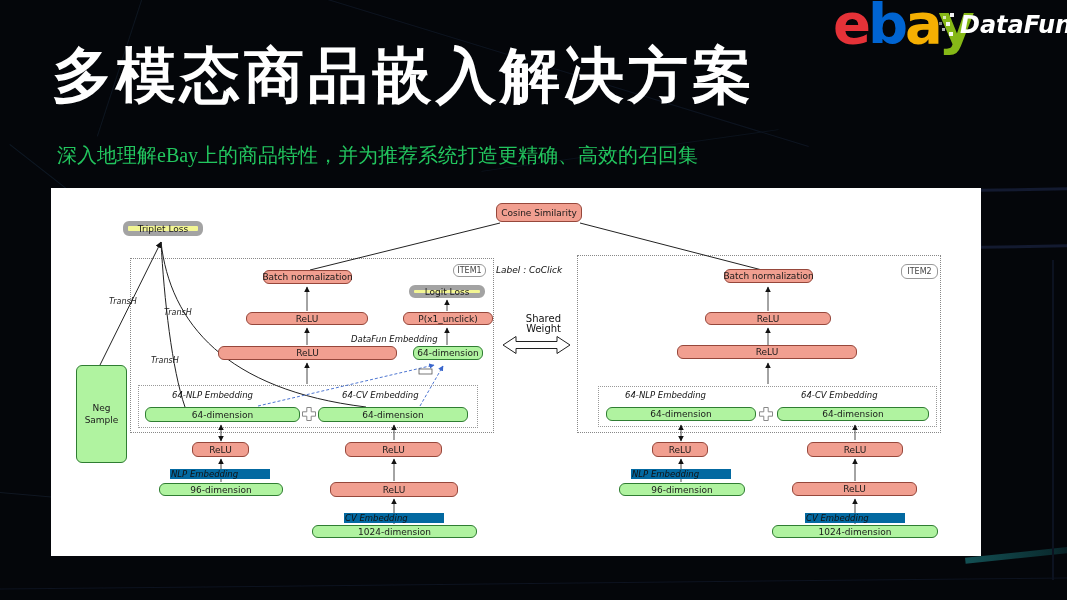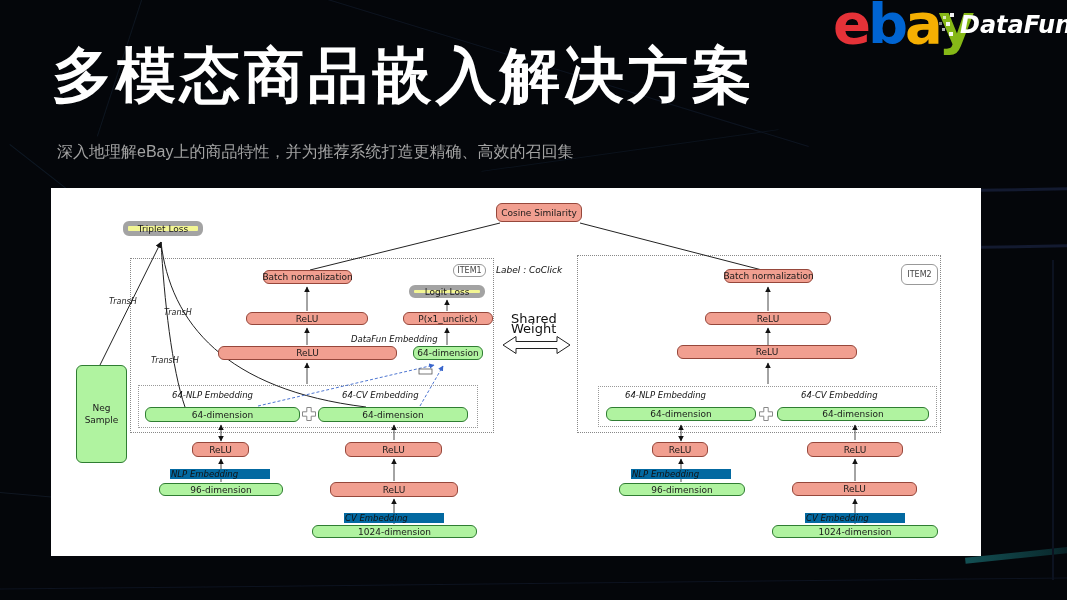--- a/index.html
+++ b/index.html
@@ -20,22 +20,22 @@
   .bg8{left:120px;top:-10px;width:1px;height:150px;background:#0e1620;transform:rotate(18deg);}
   .bg9{left:480px;top:150px;width:300px;height:1px;background:#0b121c;transform:rotate(-8deg);}
 
   .title{
     position:absolute;left:52px;top:36px;width:800px;
     font-size:60px;font-weight:900;color:#ffffff;letter-spacing:4px;
     font-family:"DejaVu Sans","Liberation Sans",sans-serif;white-space:nowrap;
   }
   .subtitle{
     position:absolute;left:57px;top:142px;width:760px;
-    font-size:16px;color:#a3a3a3;
-    font-family:Liberation Sans, sans-serif;white-space:nowrap;
+    font-size:20px;color:#22c55e;
+    font-family:Liberation Serif, serif;white-space:nowrap;
   }
   .ebay-logo{position:absolute;left:833px;top:4px;font-size:56px;font-weight:bold;letter-spacing:-3px;line-height:40px;}
   .datafun-logo{position:absolute;left:938px;top:12px;color:#fff;display:flex;align-items:center;}
   .datafun-text{font-size:24px;font-weight:bold;font-style:italic;letter-spacing:0px;line-height:26px;}
 
   .panel{position:absolute;left:51px;top:188px;width:930px;height:368px;background:#ffffff;}
   .panel *{box-sizing:border-box;}
 
   .dashedbox{position:absolute;border:1px dotted #888;}
   .dashedbox.inner{border:1px dotted #999;}
@@ -49,21 +49,21 @@
   .yellow{background:#f3f693;border:5px solid #a3a3a3;}
   .graybox{background:#fff;border:1px solid #999;color:#444;font-size:8px;}
 
   .lbl{
     position:absolute;font-size:8.5px;color:#111;text-align:left;
     white-space:nowrap;z-index:3;line-height:10px;font-style:italic;
   }
   .lbl.maskbg{background:#0369a1;padding:0 1px;}
   .lbl.small{font-size:8px;color:#222;}
   .negsample{flex-direction:column;line-height:12px;text-align:center;white-space:normal;padding:0 8px;}
-  .sharedweight{z-index:3;position:absolute;text-align:left;font-size:13px;color:#111;line-height:10px;}
+  .sharedweight{z-index:3;position:absolute;text-align:right;font-size:10px;color:#111;line-height:10px;}
   svg.wires{position:absolute;left:0;top:0;z-index:2;}
 </style>
 </head>
 <body>
 
 <div class="bgline bg1"></div>
 <div class="bgline bg2"></div>
 <div class="bgline bg3"></div>
 <div class="bgline bg4"></div>
 <div class="bgline bg5"></div>
@@ -162,21 +162,21 @@
   <div class="node yellow" style="left:358px;top:97px;width:76px;height:13px;">Logit Loss</div>
   <div class="node red" style="left:352px;top:124px;width:90px;height:13px;">P(x1_unclick)</div>
   <div class="lbl" style="left:300px;top:146px;width:100px;">DataFun Embedding</div>
   <div class="node green" style="left:362px;top:158px;width:70px;height:14px;">64-dimension</div>
 
   <div class="lbl" style="left:121px;top:202px;width:100px;">64-NLP Embedding</div>
   <div class="lbl" style="left:291px;top:202px;width:100px;">64-CV Embedding</div>
   <div class="node green" style="left:94px;top:219px;width:155px;height:15px;">64-dimension</div>
   <div class="node green" style="left:267px;top:219px;width:150px;height:15px;">64-dimension</div>
 
-  <div class="node graybox" style="left:850px;top:76px;width:37px;height:21px;">ITEM2</div>
+  <div class="node graybox" style="left:850px;top:76px;width:37px;height:15px;">ITEM2</div>
   <div class="node red" style="left:673px;top:81px;width:89px;height:14px;">Batch normalization</div>
   <div class="node red" style="left:654px;top:124px;width:126px;height:13px;">ReLU</div>
   <div class="node red" style="left:626px;top:157px;width:180px;height:14px;">ReLU</div>
   <div class="lbl" style="left:574px;top:202px;width:100px;">64-NLP Embedding</div>
   <div class="lbl" style="left:750px;top:202px;width:100px;">64-CV Embedding</div>
   <div class="node green" style="left:555px;top:219px;width:150px;height:14px;">64-dimension</div>
   <div class="node green" style="left:726px;top:219px;width:152px;height:14px;">64-dimension</div>
 
   <div class="lbl" style="left:445px;top:77px;width:80px;font-size:9px;">Label : CoClick</div>
   <div class="sharedweight" style="left:460px;top:126px;width:50px;">

